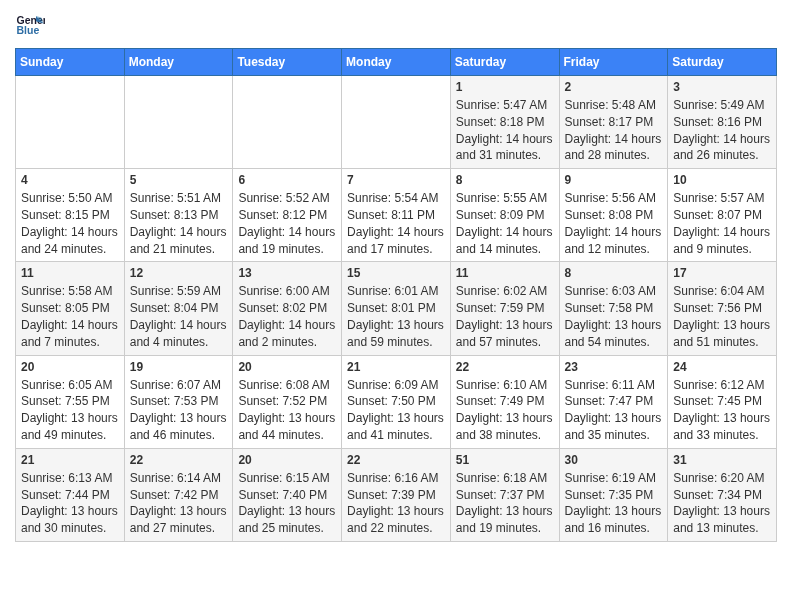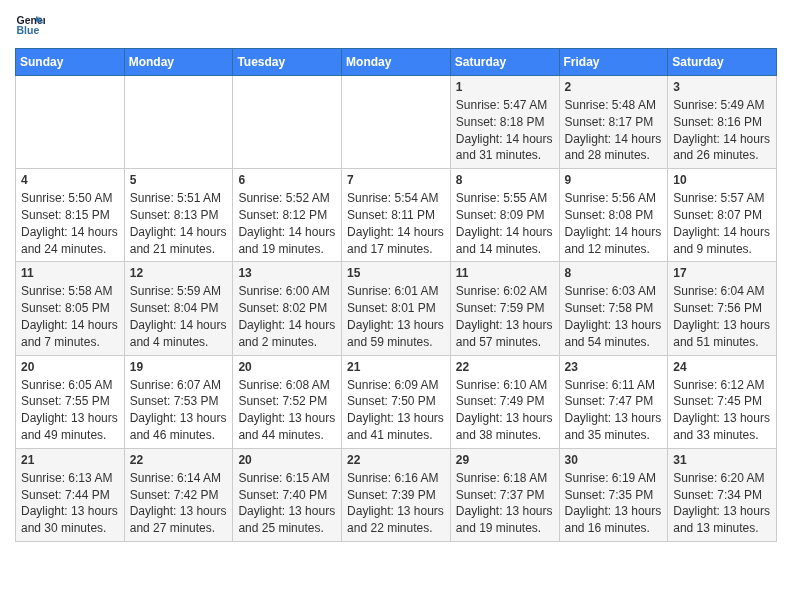--- a/index.html
+++ b/index.html
@@ -232,21 +232,21 @@
         </td>
         <td>
           <span class="day-num">20</span>
           <div class="day-info">Sunrise: 6:15 AM<br>Sunset: 7:40 PM<br>Daylight: 13 hours<br>and 25 minutes.</div>
         </td>
         <td>
           <span class="day-num">22</span>
           <div class="day-info">Sunrise: 6:16 AM<br>Sunset: 7:39 PM<br>Daylight: 13 hours<br>and 22 minutes.</div>
         </td>
         <td>
-          <span class="day-num">29</span>
+          <span class="day-num">51</span>
           <div class="day-info">Sunrise: 6:18 AM<br>Sunset: 7:37 PM<br>Daylight: 13 hours<br>and 19 minutes.</div>
         </td>
         <td>
           <span class="day-num">30</span>
           <div class="day-info">Sunrise: 6:19 AM<br>Sunset: 7:35 PM<br>Daylight: 13 hours<br>and 16 minutes.</div>
         </td>
         <td>
           <span class="day-num">31</span>
           <div class="day-info">Sunrise: 6:20 AM<br>Sunset: 7:34 PM<br>Daylight: 13 hours<br>and 13 minutes.</div>
         </td>

